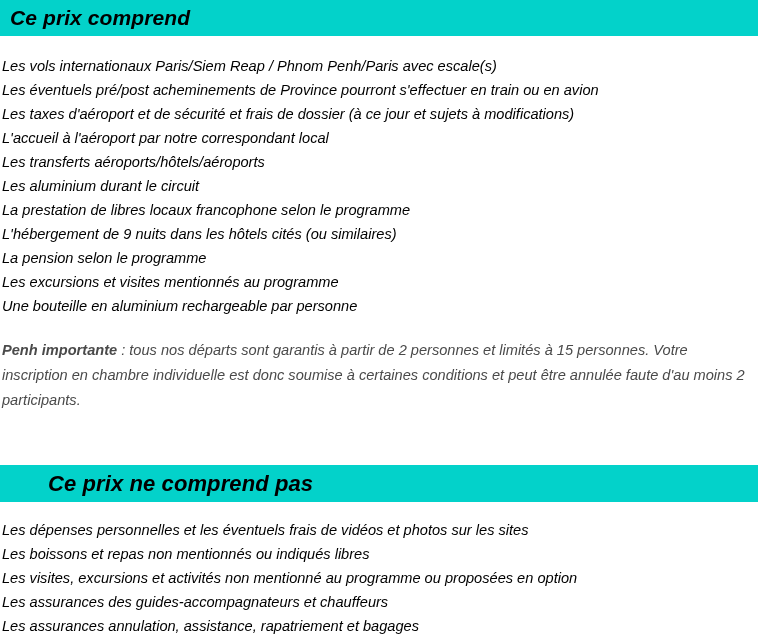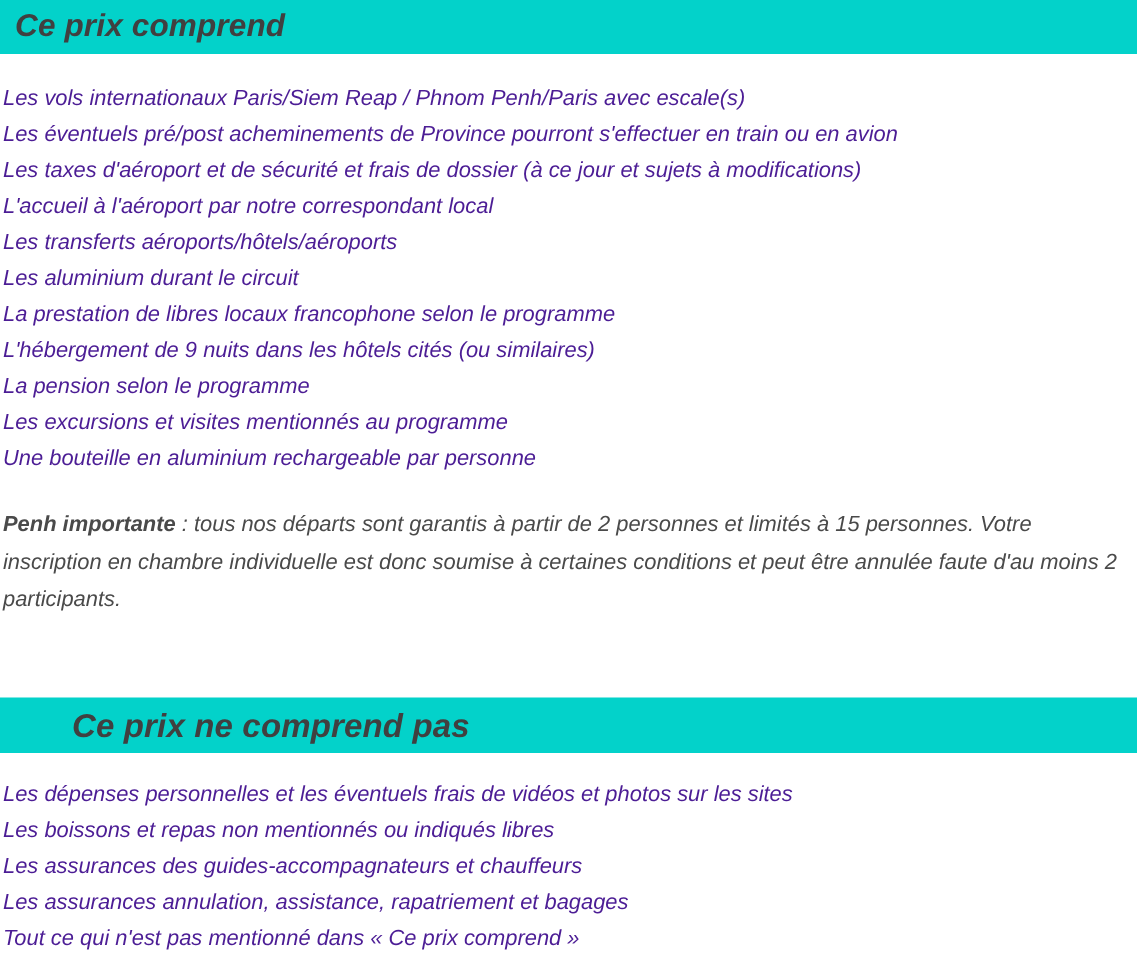--- a/index.html
+++ b/index.html
@@ -14,21 +14,21 @@
     overflow: hidden;
   }
   .page {
     width: 758px;
     position: relative;
   }
 
   
   .section-header {
     background: #03d2ca;
-    color: #404040;
+    color: #000000;
     font-style: italic;
     font-weight: bold;
     font-size: 21px;
     line-height: 36px;
     height: 36px;
     padding-left: 10px;
     box-sizing: border-box;
     letter-spacing: 0.1px;
     white-space: nowrap;
   }
@@ -41,21 +41,21 @@
 
   
   .item-list {
     list-style: none;
     margin: 0;
     padding: 0;
   }
   .item-list li {
     font-style: italic;
     font-size: 14.6px;
-    color: #4c1d95;
+    color: #000000;
     line-height: 24px;
     padding-left: 2px;
     white-space: nowrap;
   }
 
   
   .gap-after-header-1 { height: 18px; }
   .gap-after-header-2 { height: 16px; }
   .gap-before-note   { height: 20px; }
   .gap-between-sections { height: 52px; }
@@ -104,18 +104,19 @@
 
   <div class="gap-between-sections"></div>
 
   <div class="section-header second">Ce prix ne comprend pas</div>
 
   <div class="gap-after-header-2"></div>
 
   <ul class="item-list">
     <li>Les dépenses personnelles et les éventuels frais de vidéos et photos sur les sites</li>
     <li>Les boissons et repas non mentionnés ou indiqués libres</li>
+    <li>Les visites, excursions et activités non mentionné au programme ou proposées en option</li>
     <li>Les assurances des guides-accompagnateurs et chauffeurs</li>
     <li>Les assurances annulation, assistance, rapatriement et bagages</li>
     <li>Tout ce qui n'est pas mentionné dans « Ce prix comprend »</li>
   </ul>
 
 </div>
 
 </body></html>

